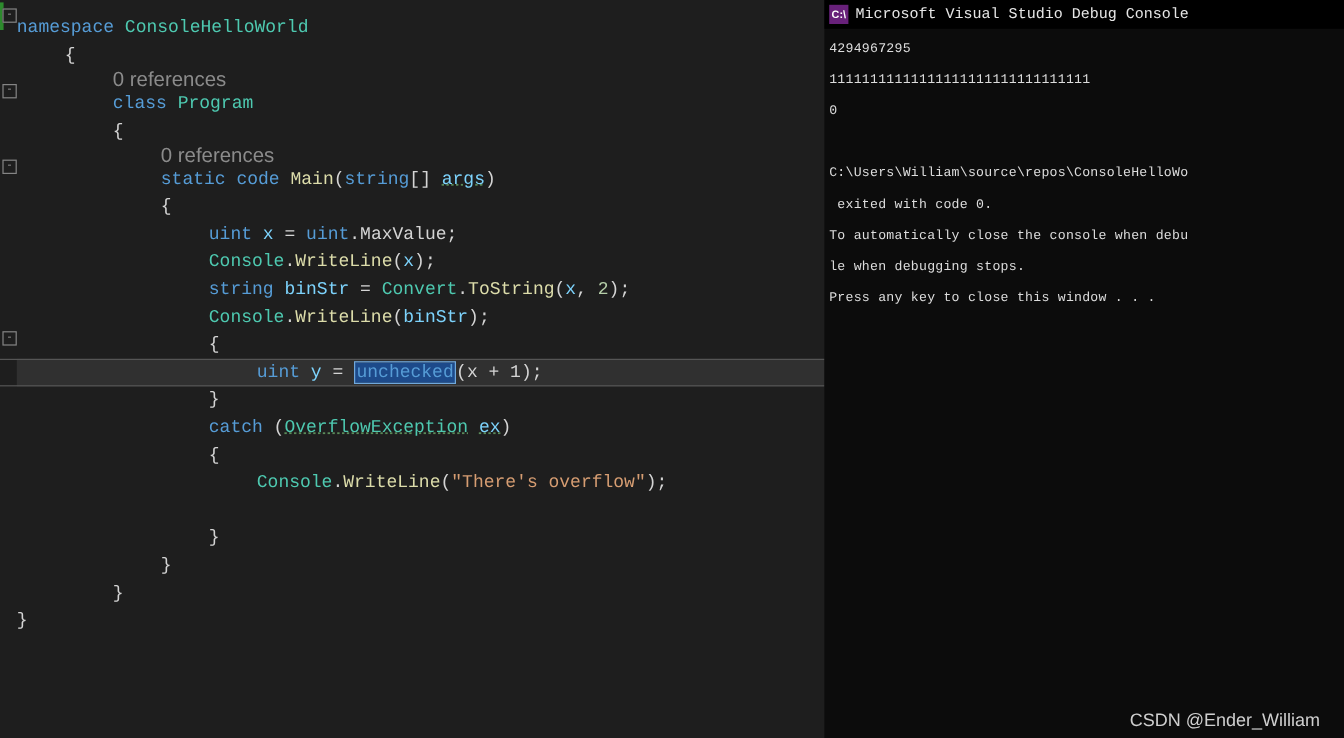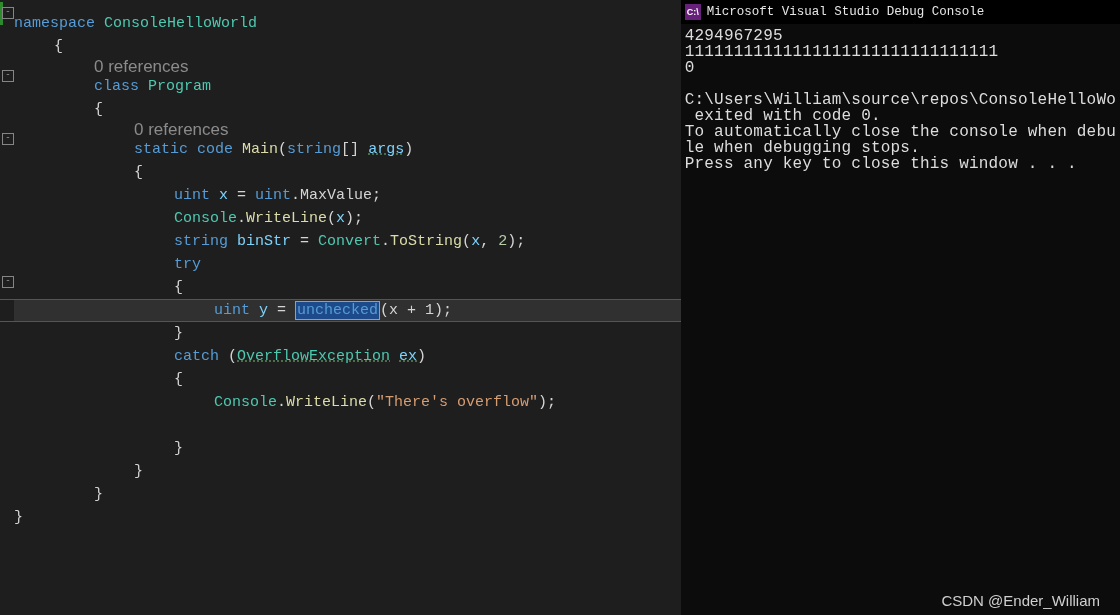--- a/index.html
+++ b/index.html
@@ -2,21 +2,21 @@
 <html><head>
 <meta charset="utf-8">
 <style>
   html,body{margin:0;padding:0;width:1120px;height:615px;background:#1e1e1e;font-family:Consolas,'Courier New',monospace;font-size:15px;color:#d4d4d4;overflow:hidden}
   .wrap{display:flex;width:100%;height:100%}
   .editor{width:687px;height:100%;position:relative;background:#1e1e1e;box-sizing:border-box}
   .console{flex:1;height:100%;background:#0c0c0c;color:#cccccc;position:relative}
   .title-bar{height:24px;background:#000;display:flex;align-items:center;padding-left:4px;gap:6px}
   .title-icon{width:16px;height:16px;background:#68217a;display:flex;align-items:center;justify-content:center;font-size:9px;color:#fff;font-weight:bold;font-family:Arial,sans-serif}
   .title-text{font-family:Liberation Mono, monospace;font-size:12.5px;color:#e6e6e6;white-space:nowrap}
-  .console-body{padding:4px 4px;font-size:16px;line-height:16px;white-space:pre;color:#ddd;letter-spacing:.2px}
+  .console-body{padding:4px 4px;font-size:11px;line-height:26px;white-space:pre;color:#ddd;letter-spacing:.2px}
   .watermark{position:absolute;bottom:6px;right:20px;font-family:'Segoe UI',Arial,sans-serif;font-size:15px;color:#cfcfcf}
   
   .gutter{position:absolute;left:0;top:0;bottom:0;width:14px}
   .fold{position:absolute;left:2px;width:10px;height:10px;border:1px solid #858585;background:#1e1e1e;color:#9c9c9c;font-size:9px;line-height:8px;text-align:center;cursor:pointer;user-select:none}
   .code{position:absolute;left:14px;top:0;right:0;bottom:0;padding-top:12px}
   .line{position:relative;height:23px;line-height:23px;white-space:pre}
   .line.hl{background:#303030}
   .line.hl::before{content:"";position:absolute;left:-14px;right:0;top:0;bottom:0;border-top:1px solid #555;border-bottom:1px solid #555;pointer-events:none}
   .codelens{height:17px;line-height:17px;font-size:17px;color:#8b8b8b;font-family:Liberation Sans, sans-serif;padding-left:0}
   .kw{color:#569cd6}
@@ -51,21 +51,21 @@
       <div class="line"><span class="ind"></span><span class="p">{</span></div>
       <div class="codelens" style="padding-left:80px"><span>0 references</span></div>
       <div class="line"><span class="ind"></span><span class="ind"></span><span class="kw">class</span><span class="p"> </span><span class="cls">Program</span></div>
       <div class="line"><span class="ind"></span><span class="ind"></span><span class="p">{</span></div>
       <div class="codelens" style="padding-left:120px"><span>0 references</span></div>
       <div class="line"><span class="ind"></span><span class="ind"></span><span class="ind"></span><span class="kw">static</span><span class="p"> </span><span class="kw">code</span><span class="p"> </span><span class="meth">Main</span><span class="p">(</span><span class="kw">string</span><span class="p">[] </span><span class="var sq">args</span><span class="p">)</span></div>
       <div class="line"><span class="ind"></span><span class="ind"></span><span class="ind"></span><span class="p">{</span></div>
       <div class="line"><span class="ind"></span><span class="ind"></span><span class="ind"></span><span class="ind"></span><span class="kw">uint</span><span class="p"> </span><span class="var">x</span><span class="p"> = </span><span class="kw">uint</span><span class="p">.</span><span class="p">MaxValue</span><span class="p">;</span></div>
       <div class="line"><span class="ind"></span><span class="ind"></span><span class="ind"></span><span class="ind"></span><span class="cls">Console</span><span class="p">.</span><span class="meth">WriteLine</span><span class="p">(</span><span class="var">x</span><span class="p">);</span></div>
       <div class="line"><span class="ind"></span><span class="ind"></span><span class="ind"></span><span class="ind"></span><span class="kw">string</span><span class="p"> </span><span class="var">binStr</span><span class="p"> = </span><span class="cls">Convert</span><span class="p">.</span><span class="meth">ToString</span><span class="p">(</span><span class="var">x</span><span class="p">, </span><span class="num">2</span><span class="p">);</span></div>
-      <div class="line"><span class="ind"></span><span class="ind"></span><span class="ind"></span><span class="ind"></span><span class="kw">try</span></div>
+      <div class="line"><span class="ind"></span><span class="ind"></span><span class="ind"></span><span class="ind"></span><span class="cls">Console</span><span class="p">.</span><span class="meth">WriteLine</span><span class="p">(</span><span class="var">binStr</span><span class="p">);</span></div>
       <div class="line"><span class="ind"></span><span class="ind"></span><span class="ind"></span><span class="ind"></span><span class="p">{</span></div>
 
       <div class="line hl"><span class="ind"></span><span class="ind"></span><span class="ind"></span><span class="ind"></span><span class="ind"></span><span class="kw">uint</span><span class="p"> </span><span class="var">y</span><span class="p"> = </span><span class="kw sel"><span style="border:1px solid #6fa8dc;padding:0 1px">unchecked</span></span><span class="p">(x + 1)</span><span class="p">;</span></div>
       <div class="line"><span class="ind"></span><span class="ind"></span><span class="ind"></span><span class="ind"></span><span class="p">}</span></div>
       <div class="line"><span class="ind"></span><span class="ind"></span><span class="ind"></span><span class="ind"></span><span class="kw">catch</span><span class="p"> (</span><span class="cls sq">OverflowException</span><span class="p"> </span><span class="var sq">ex</span><span class="p">)</span></div>
       <div class="line"><span class="ind"></span><span class="ind"></span><span class="ind"></span><span class="ind"></span><span class="p">{</span></div>
       <div class="line"><span class="ind"></span><span class="ind"></span><span class="ind"></span><span class="ind"></span><span class="ind"></span><span class="cls">Console</span><span class="p">.</span><span class="meth">WriteLine</span><span class="p">(</span><span class="str">"There's overflow"</span><span class="p">);</span></div>
       <div class="line"><span class="ind"></span><span class="ind"></span><span class="ind"></span><span class="ind"></span><span class="ind" style="width:0"></span></div>
       <div class="line"><span class="ind"></span><span class="ind"></span><span class="ind"></span><span class="ind"></span><span class="p">}</span></div>
       <div class="line"><span class="ind"></span><span class="ind"></span><span class="ind"></span><span class="p">}</span></div>

